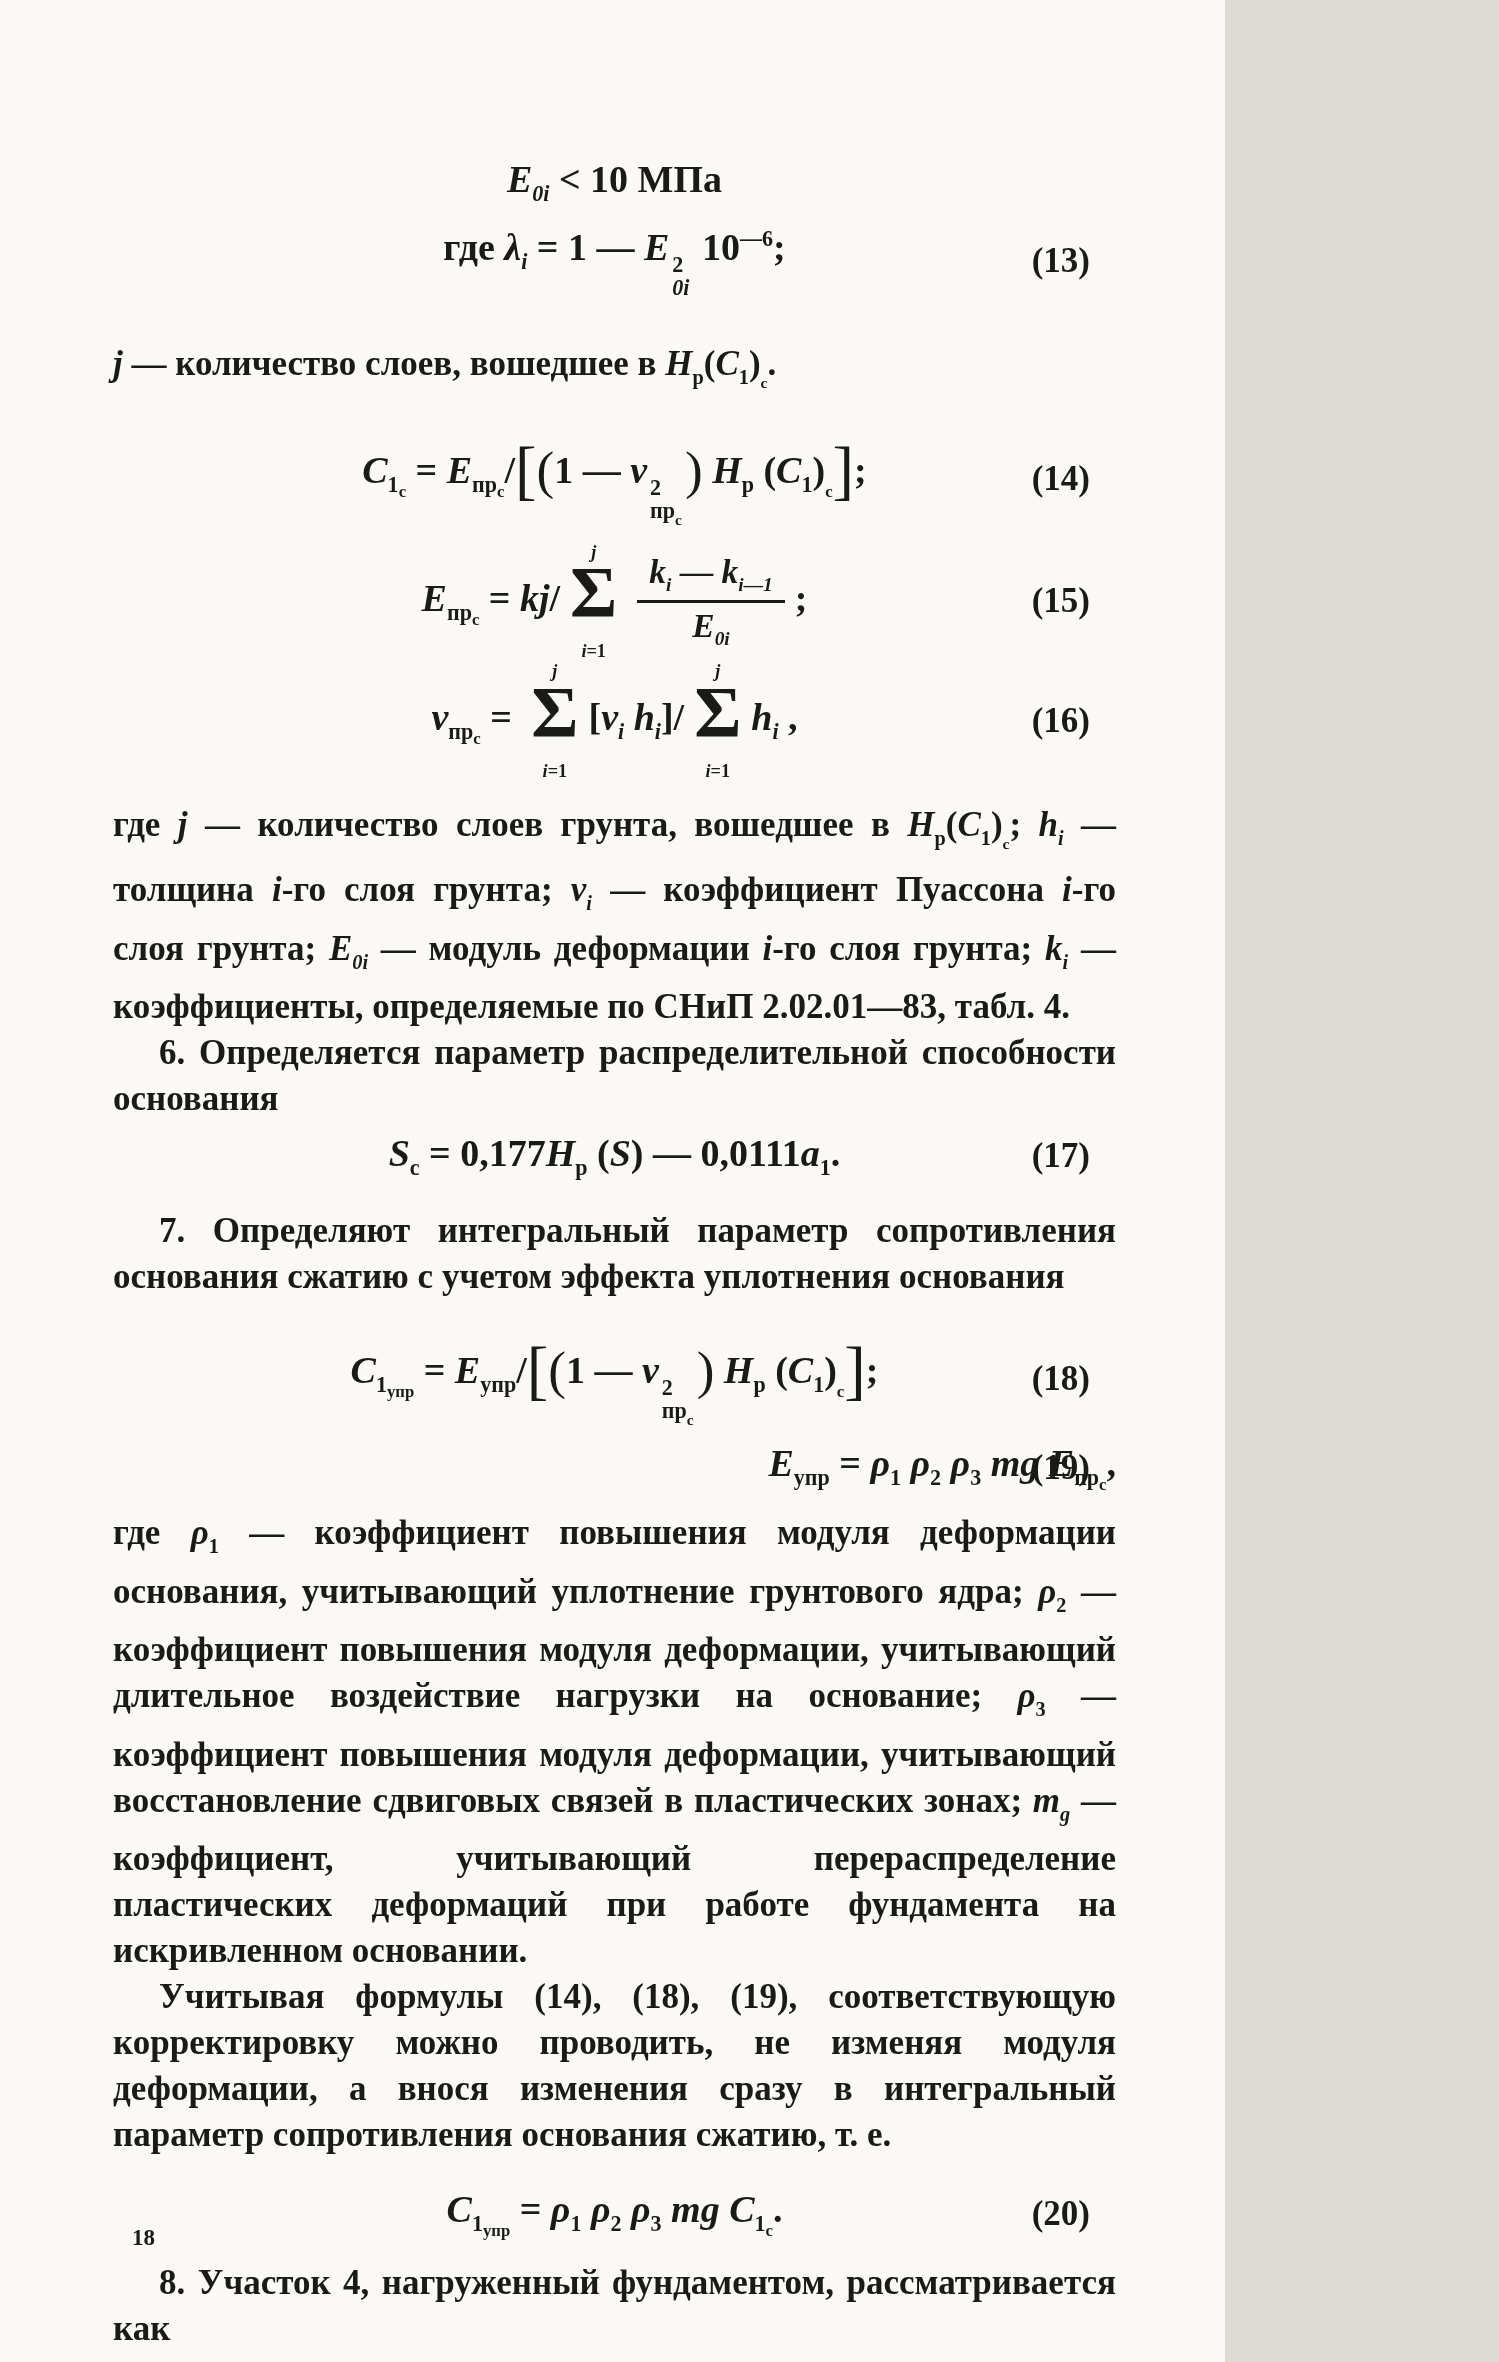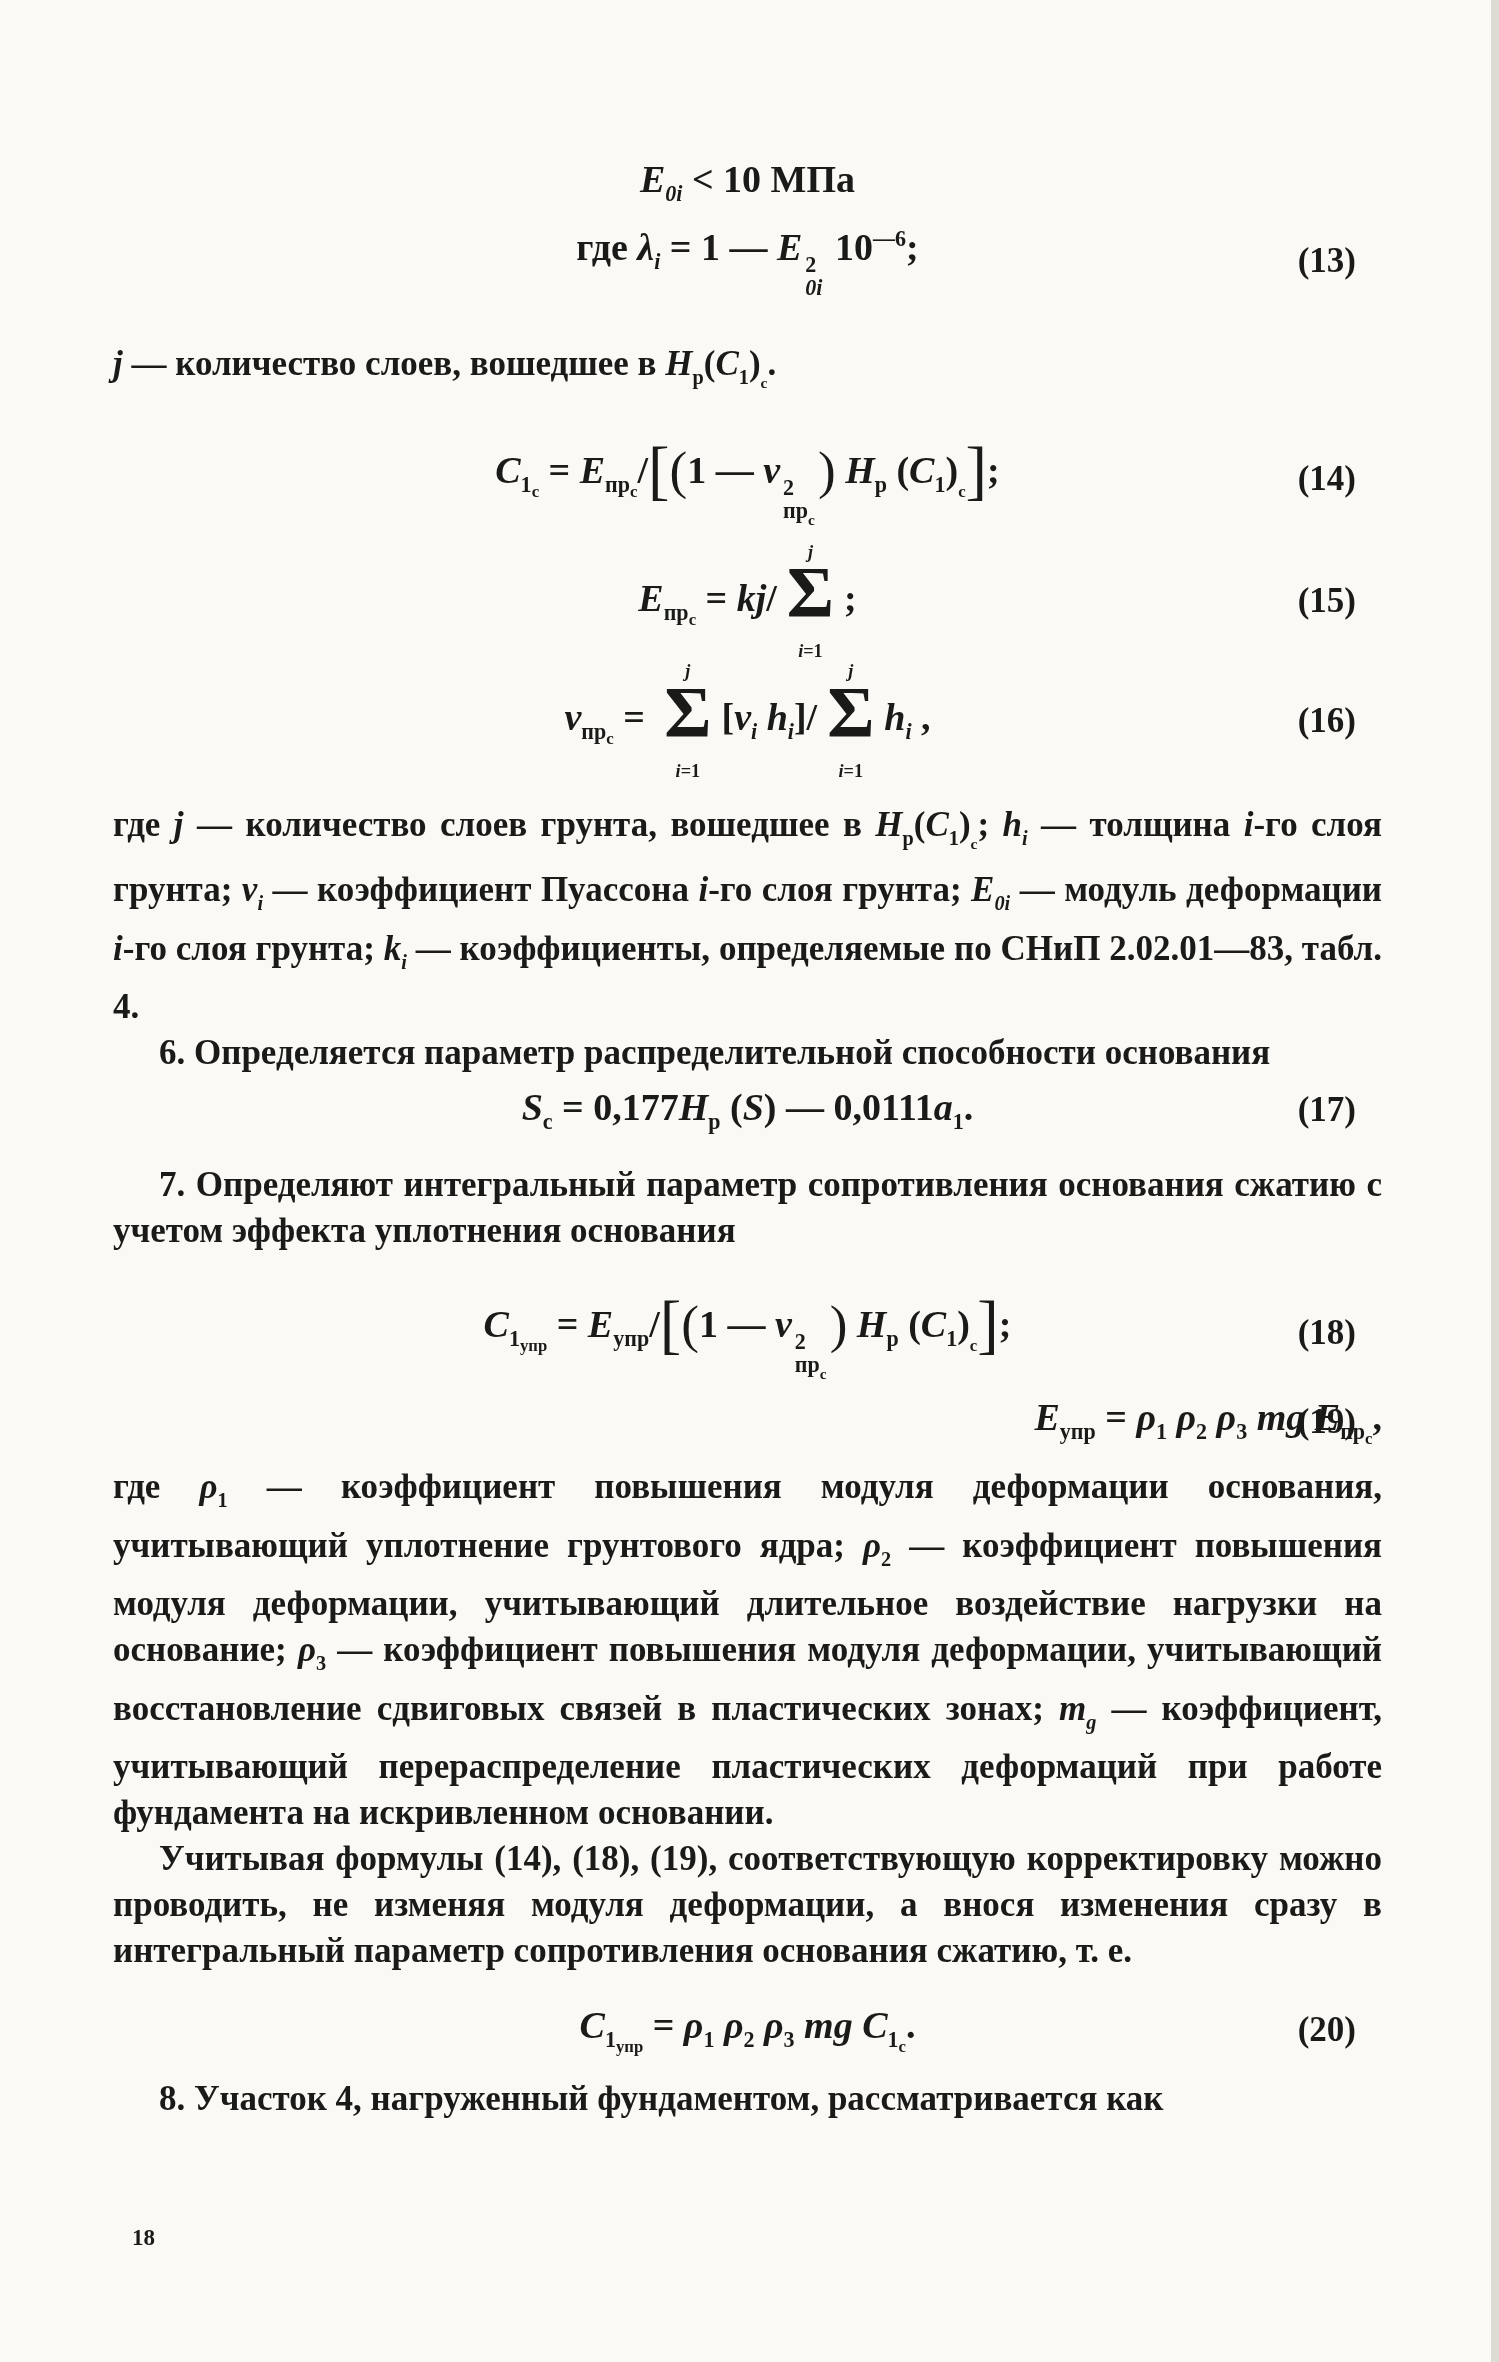--- a/index.html
+++ b/index.html
@@ -1,17 +1,17 @@
 <!DOCTYPE html>
 <html><head>
 <meta charset="utf-8">
 <style>
   html,body{margin:0;padding:0;background:#dedbd4;}
   .page{
-    width:1491px;height:2362px;box-sizing:border-box;position:relative;
+    width:1225px;height:2362px;box-sizing:border-box;position:relative;
     background:#faf9f5;color:#1a1a18;
     font-family:"Liberation Serif",serif;font-weight:700;
     padding:152px 109px 0 113px;overflow:hidden;
   }
   .para{font-size:35px;line-height:46px;text-align:justify;margin:0;}
   .para.indent{text-indent:46px;}
 
   .frow{position:relative;text-align:center;white-space:nowrap;}
   .fbody{display:inline-block;font-size:38px;line-height:1.25;}
   .fnum{position:absolute;right:26px;top:50%;transform:translateY(-50%);font-size:35px;}
@@ -77,20 +77,23 @@
           <span class="stk-b"><span class="sg-n">пр</span><span class="sg-ss">с</span></span>
         </span><span class="sg-big">)</span><span class="sg-n"> </span><span class="sg-i">H</span><span class="sg-sub">р</span><span class="sg-n"> (</span><span class="sg-i">C</span><span class="sg-sub">1</span><span class="sg-n">)</span><span class="sg-ss">с</span><span class="sg-sq">]</span><span class="sg-n">;</span></span>
     <span class="fnum">(14)</span>
   </div>
 
   <div class="frow f15">
     <span class="fbody"><span class="sg-i">E</span><span class="sg-sub">пр</span><span class="sg-ss">с</span><span class="sg-n"> = </span><span class="sg-i">kj</span><span class="sg-n">/</span><span class="sum">
           <span class="sum-t"><span class="sg-i">j</span></span>
           <span class="sum-s">Σ</span>
           <span class="sum-b"><span class="sg-i">i</span><span class="sg-n">=1</span></span>
+        </span><span class="frac">
+          <span class="fr-n"><span class="sg-i">k</span><span class="sg-subi">i</span><span class="sg-n"> — </span><span class="sg-i">k</span><span class="sg-subi">i—1</span></span>
+          <span class="fr-d"><span class="sg-i">E</span><span class="sg-subi">0i</span></span>
         </span><span class="sg-n">;</span></span>
     <span class="fnum">(15)</span>
   </div>
 
   <div class="frow f16">
     <span class="fbody"><span class="sg-i">ν</span><span class="sg-sub">пр</span><span class="sg-ss">с</span><span class="sg-n"> = </span><span class="sum">
           <span class="sum-t"><span class="sg-i">j</span></span>
           <span class="sum-s">Σ</span>
           <span class="sum-b"><span class="sg-i">i</span><span class="sg-n">=1</span></span>
         </span><span class="sg-n">[</span><span class="sg-i">ν</span><span class="sg-subi">i</span><span class="sg-n"> </span><span class="sg-i">h</span><span class="sg-subi">i</span><span class="sg-n">]/</span><span class="sum">

